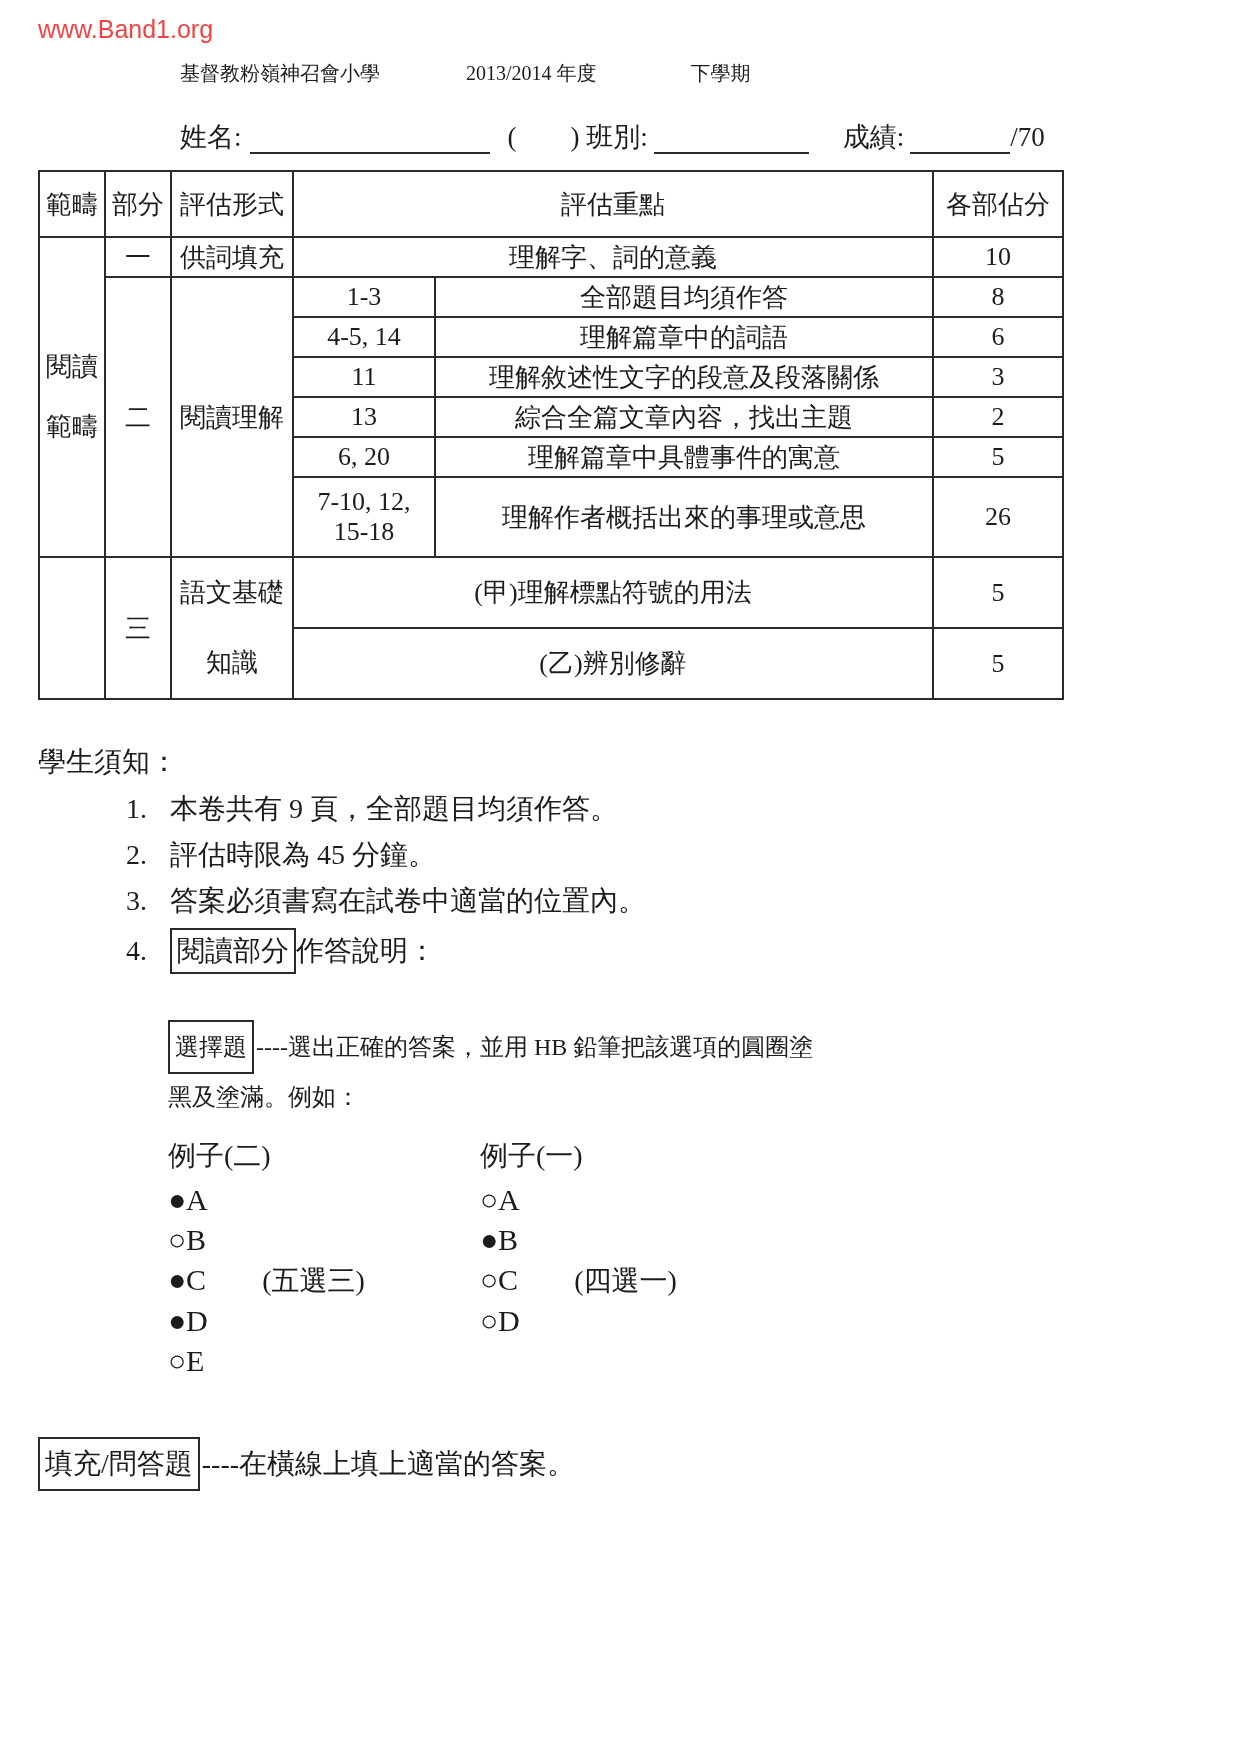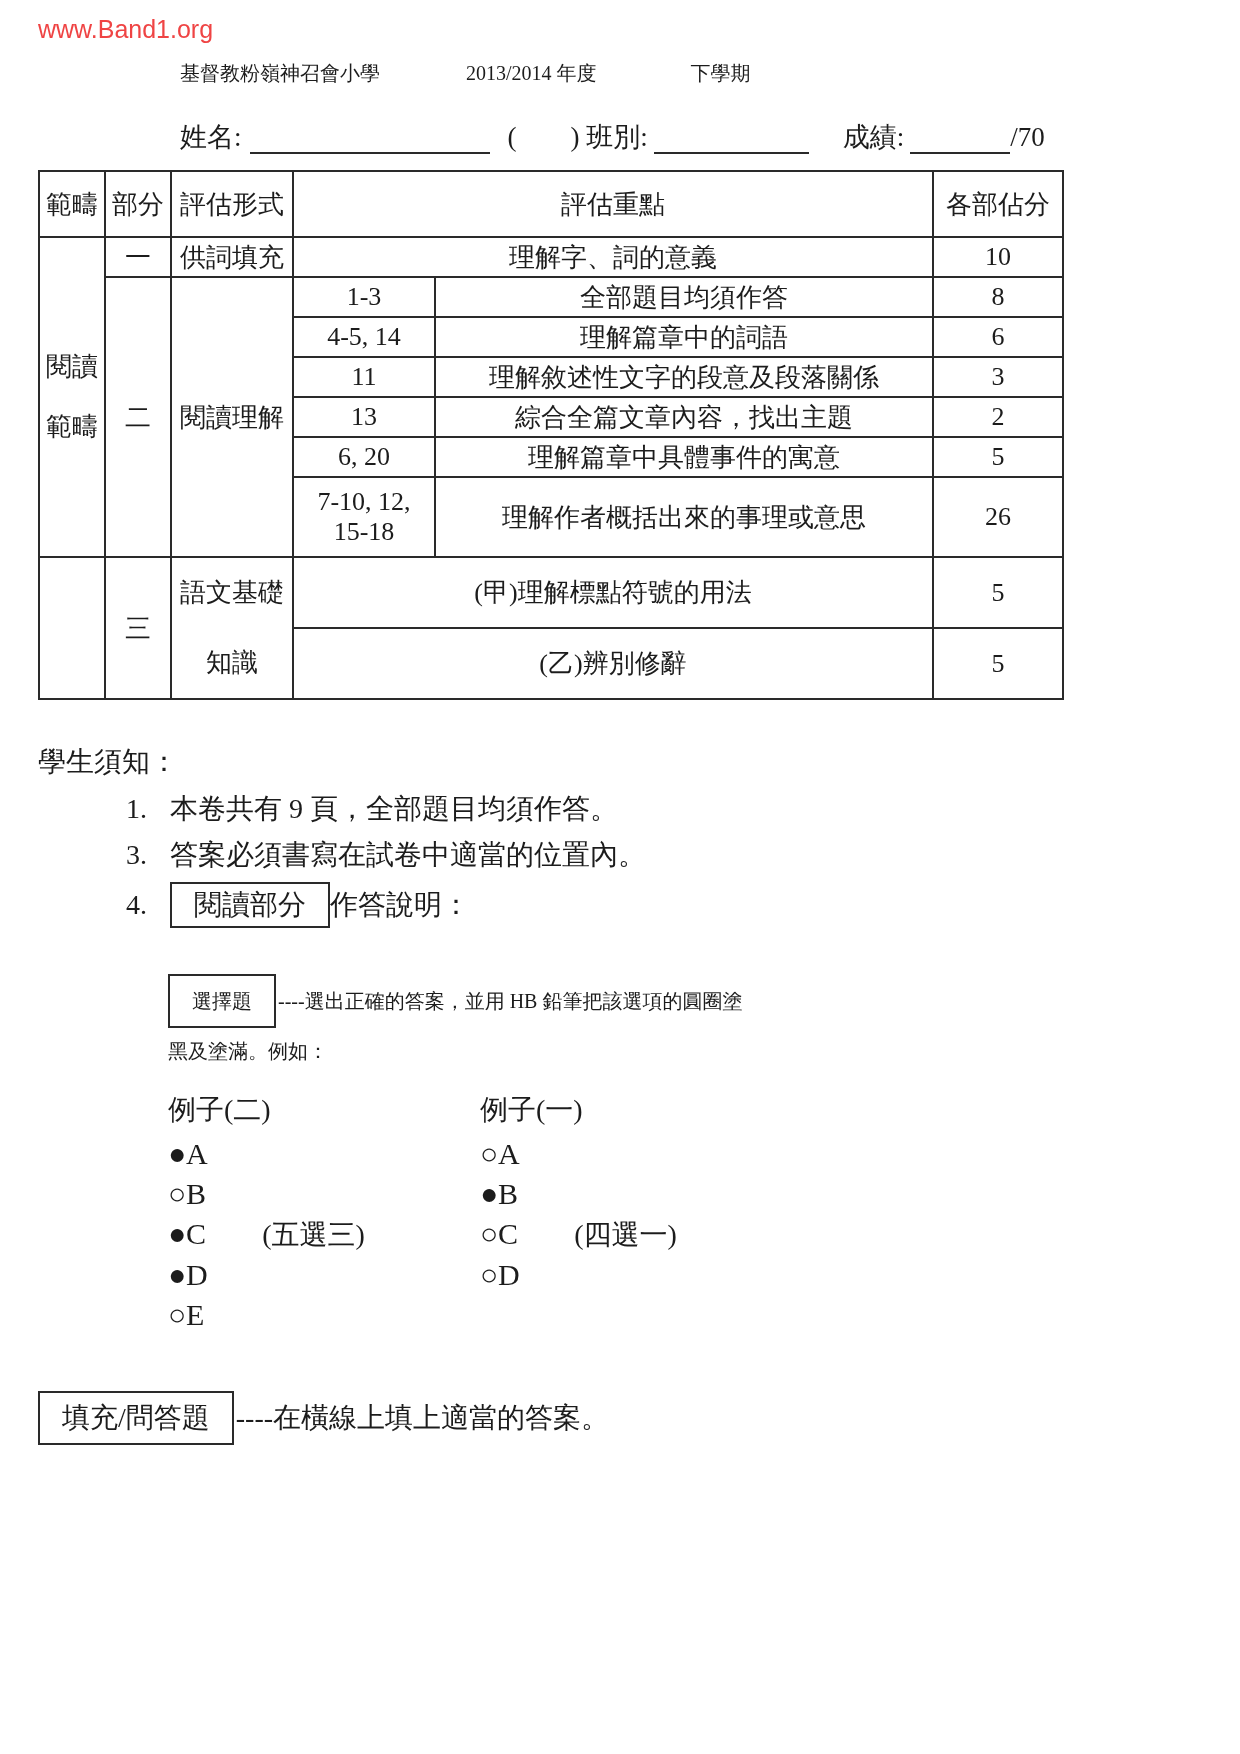--- a/index.html
+++ b/index.html
@@ -41,23 +41,23 @@
   .cat-cell { line-height:2.3; }
   .form3-cell { line-height:2.7; }
   .desc-cell { font-size:24px; }
   .h40 { height:40px; }
   .h72 { height:80px; }
   .h68 { height:68px; }
 
   .notes-title { margin-top:42px; font-size:28px; line-height:40px; }
   .note-item { margin:8px 0 0 88px; font-size:28px; line-height:38px; }
   .note-num { display:inline-block; width:44px; }
-  .boxed { display:inline-block; border:2px solid #2a2a2a; padding:2px 22px; }
-
-  .mc-para { margin:46px 0 0 130px; font-size:20px; line-height:46px; }
+  .boxed { display:inline-block; border:2px solid #2a2a2a; padding:2px 5px; }
+
+  .mc-para { margin:46px 0 0 130px; font-size:24px; line-height:46px; }
   .mc-para .boxed { margin-right:2px; }
 
   .examples { display:flex; margin:16px 0 0 130px; }
   .example-col { width:312px; }
   .ex-title { font-size:28px; line-height:40px; margin-bottom:4px; }
   .opt-row { font-size:30px; line-height:40px; white-space:nowrap; }
   .ex-note { font-size:28px; margin-left:56px; }
 
   .fill-para { margin:56px 0 0 0; font-size:28px; line-height:46px; }
   .fill-para .boxed { margin-right:2px; }
@@ -152,20 +152,23 @@
     </tr>
   </tbody>
     </table>
 
   <div class="notes">
     <div class="notes-title">學生須知：</div>
     <div class="note-item">
       <span class="note-num">1.</span><span>本卷共有 9 頁，全部題目均須作答。</span>
     </div>
     <div class="note-item">
+      <span class="note-num">2.</span><span>評估時限為 45 分鐘。</span>
+    </div>
+    <div class="note-item">
       <span class="note-num">3.</span><span>答案必須書寫在試卷中適當的位置內。</span>
     </div>
     <div class="note-item">
       <span class="note-num">4.</span><span class="boxed">閱讀部分</span><span>作答說明：</span>
     </div>
   </div>
 
   <div class="mc-para">
     <span class="boxed">選擇題</span><span>----選出正確的答案，並用 HB 鉛筆把該選項的圓圈塗</span><br>
     <span>黑及塗滿。例如：</span>

